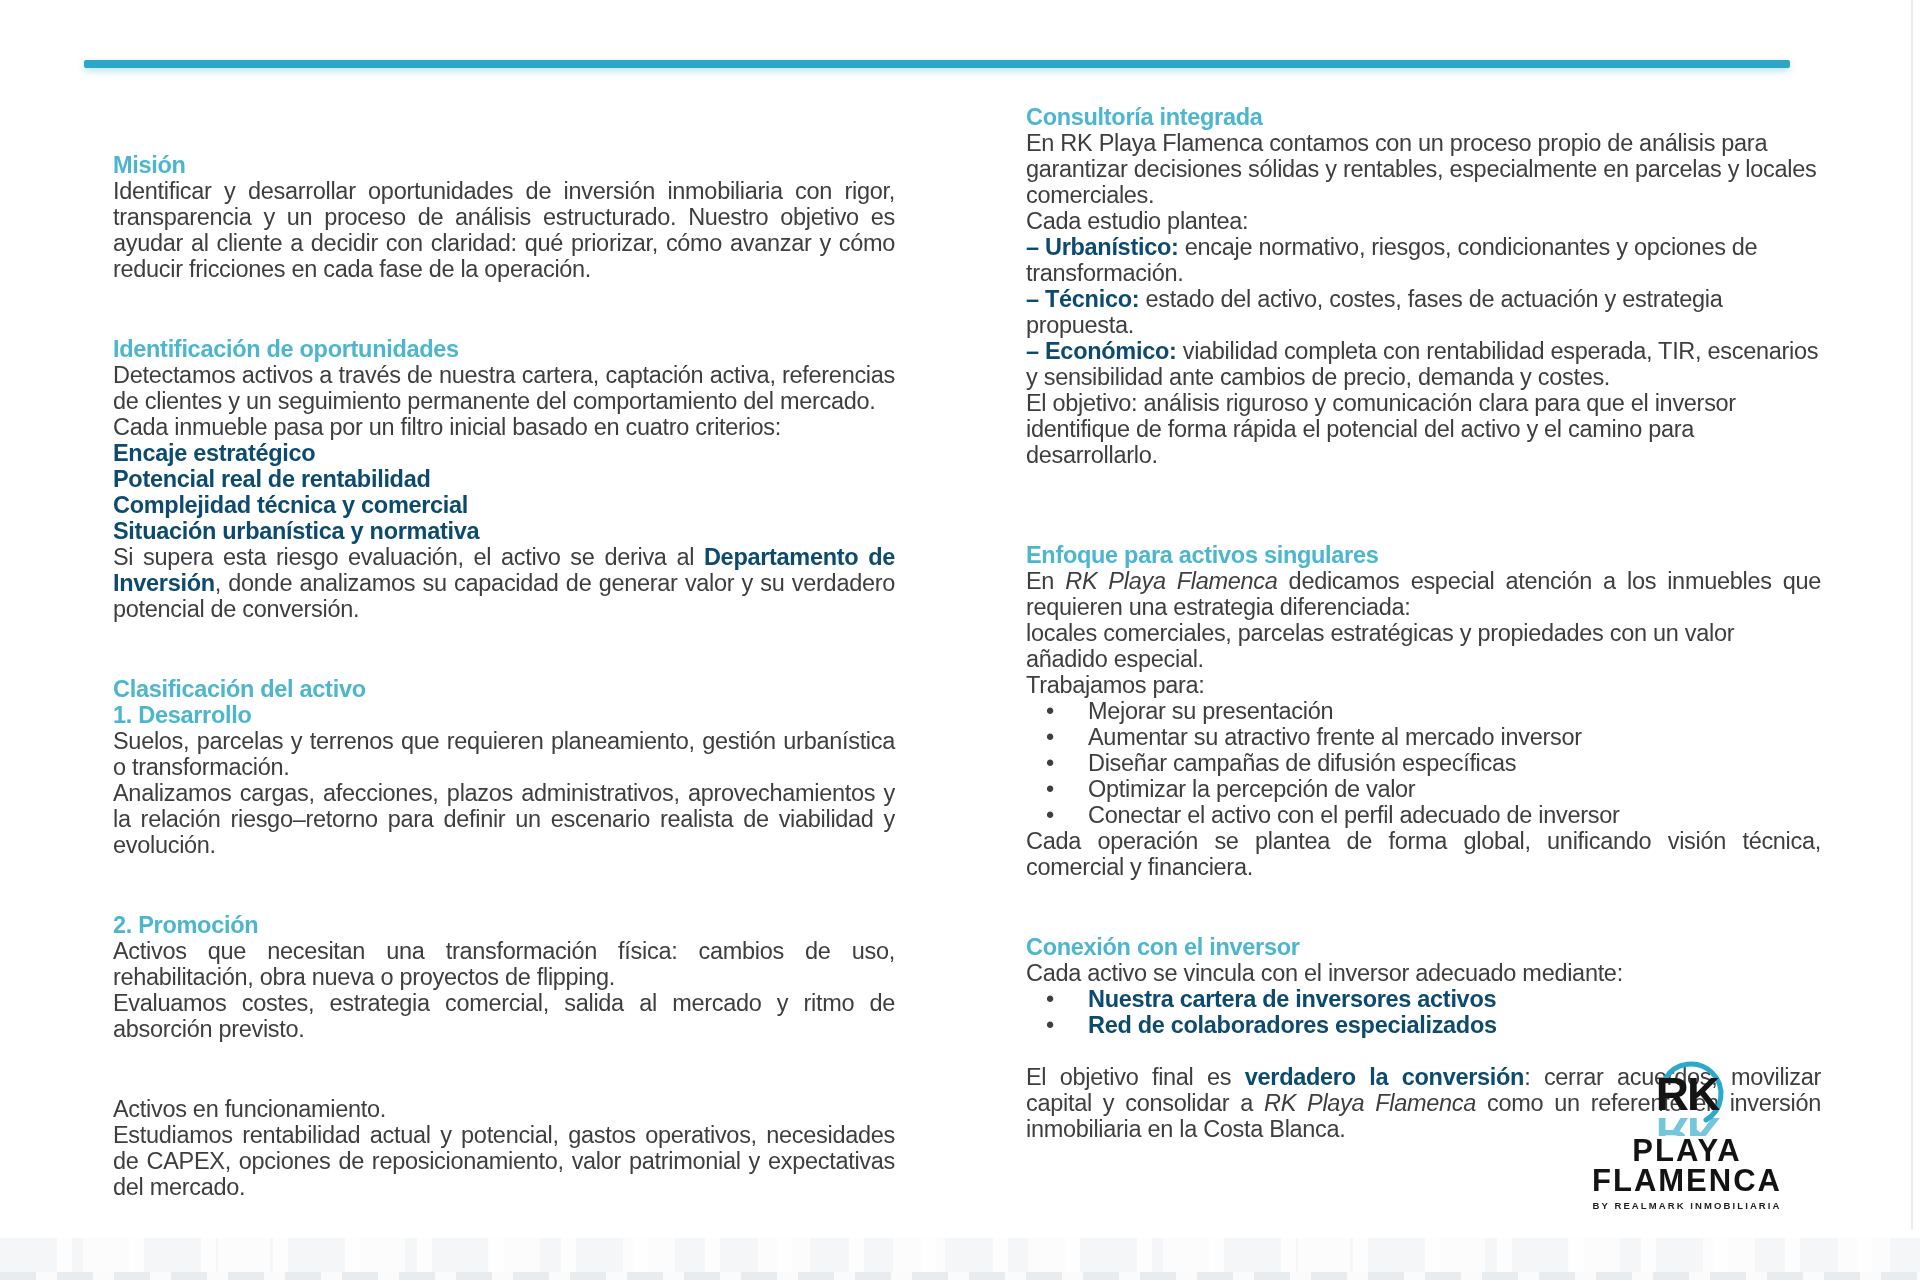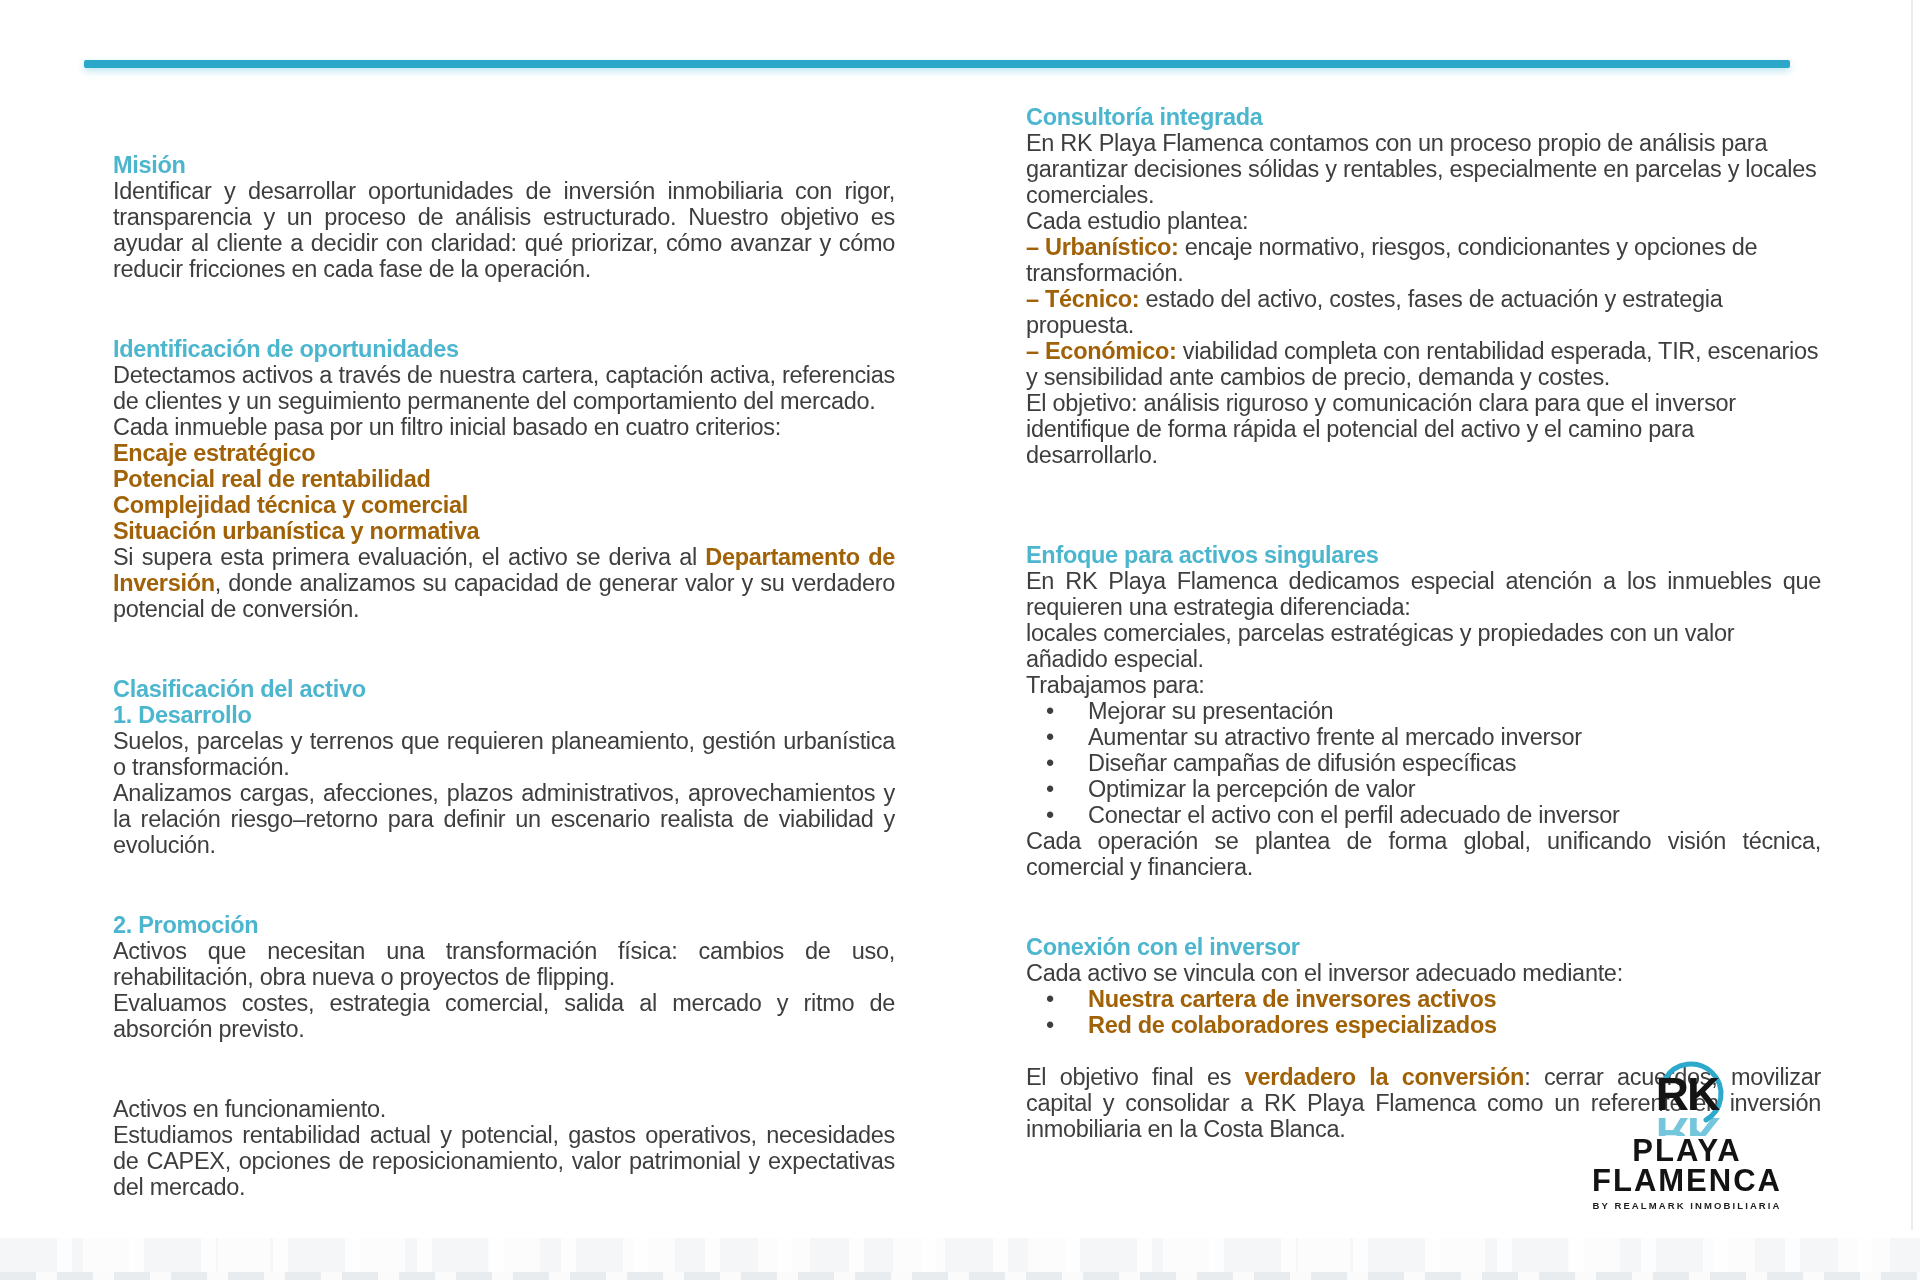--- a/index.html
+++ b/index.html
@@ -30,22 +30,22 @@
 
   .section{margin-top:54px;}
   .section:first-child{margin-top:0;}
   #col-right .section:nth-child(2){margin-top:74px;}
 
   .heading{margin:0;font-size:inherit;line-height:inherit;color:var(--accent);font-weight:bold;}
   .para{margin:0;}
   .justify{text-align:justify;}
   .gap-above{margin-top:26px;}
   .seg{white-space:pre-wrap;}
-  .b{font-weight:bold;color:#a16207;}
-  .i{}
+  .b{font-weight:bold;color:#0c4a6e;}
+  .i{font-style:italic;}
 
   .bullets{list-style:none;margin:0;padding:0;}
   .bullets li{position:relative;padding-left:62px;}
   .bullets .dot{position:absolute;left:20px;top:0;}
 
   
   .logo{position:absolute;left:1582px;top:1058px;width:210px;text-align:center;color:#131313;}
   .logo svg{display:block;margin:0 auto;}
   .logo-name{font-weight:bold;font-size:31px;line-height:30px;letter-spacing:2px;}
   .logo-tagline{margin-top:5px;font-weight:bold;font-size:9.5px;line-height:10px;letter-spacing:2.1px;color:#1d1d1d;}
@@ -78,21 +78,21 @@
         <p class="para justify"><span class="seg">Identificar y desarrollar oportunidades de inversión inmobiliaria con rigor, transparencia y un proceso de análisis estructurado. Nuestro objetivo es ayudar al cliente a decidir con claridad: qué priorizar, cómo avanzar y cómo reducir fricciones en cada fase de la operación.</span></p>
       </section>
       <section class="section">
         <h3 class="heading">Identificación de oportunidades</h3>
         <p class="para justify"><span class="seg">Detectamos activos a través de nuestra cartera, captación activa, referencias de clientes y un seguimiento permanente del comportamiento del mercado.</span></p>
         <p class="para"><span class="seg">Cada inmueble pasa por un filtro inicial basado en cuatro criterios:</span></p>
         <p class="para"><span class="seg b">Encaje estratégico</span></p>
         <p class="para"><span class="seg b">Potencial real de rentabilidad</span></p>
         <p class="para"><span class="seg b">Complejidad técnica y comercial</span></p>
         <p class="para"><span class="seg b">Situación urbanística y normativa</span></p>
-        <p class="para justify"><span class="seg">Si supera esta primera evaluación, el activo se deriva al </span><span class="seg b">Departamento de Inversión</span><span class="seg">, donde analizamos su capacidad de generar valor y su verdadero potencial de conversión.</span></p>
+        <p class="para justify"><span class="seg">Si supera esta riesgo evaluación, el activo se deriva al </span><span class="seg b">Departamento de Inversión</span><span class="seg">, donde analizamos su capacidad de generar valor y su verdadero potencial de conversión.</span></p>
       </section>
       <section class="section">
         <h3 class="heading">Clasificación del activo</h3>
         <h3 class="heading">1. Desarrollo</h3>
         <p class="para justify"><span class="seg">Suelos, parcelas y terrenos que requieren planeamiento, gestión urbanística o transformación.</span></p>
         <p class="para justify"><span class="seg">Analizamos cargas, afecciones, plazos administrativos, aprovechamientos y la relación riesgo–retorno para definir un escenario realista de viabilidad y evolución.</span></p>
       </section>
       <section class="section">
         <h3 class="heading">2. Promoción</h3>
         <p class="para justify"><span class="seg">Activos que necesitan una transformación física: cambios de uso, rehabilitación, obra nueva o proyectos de flipping.</span></p>

